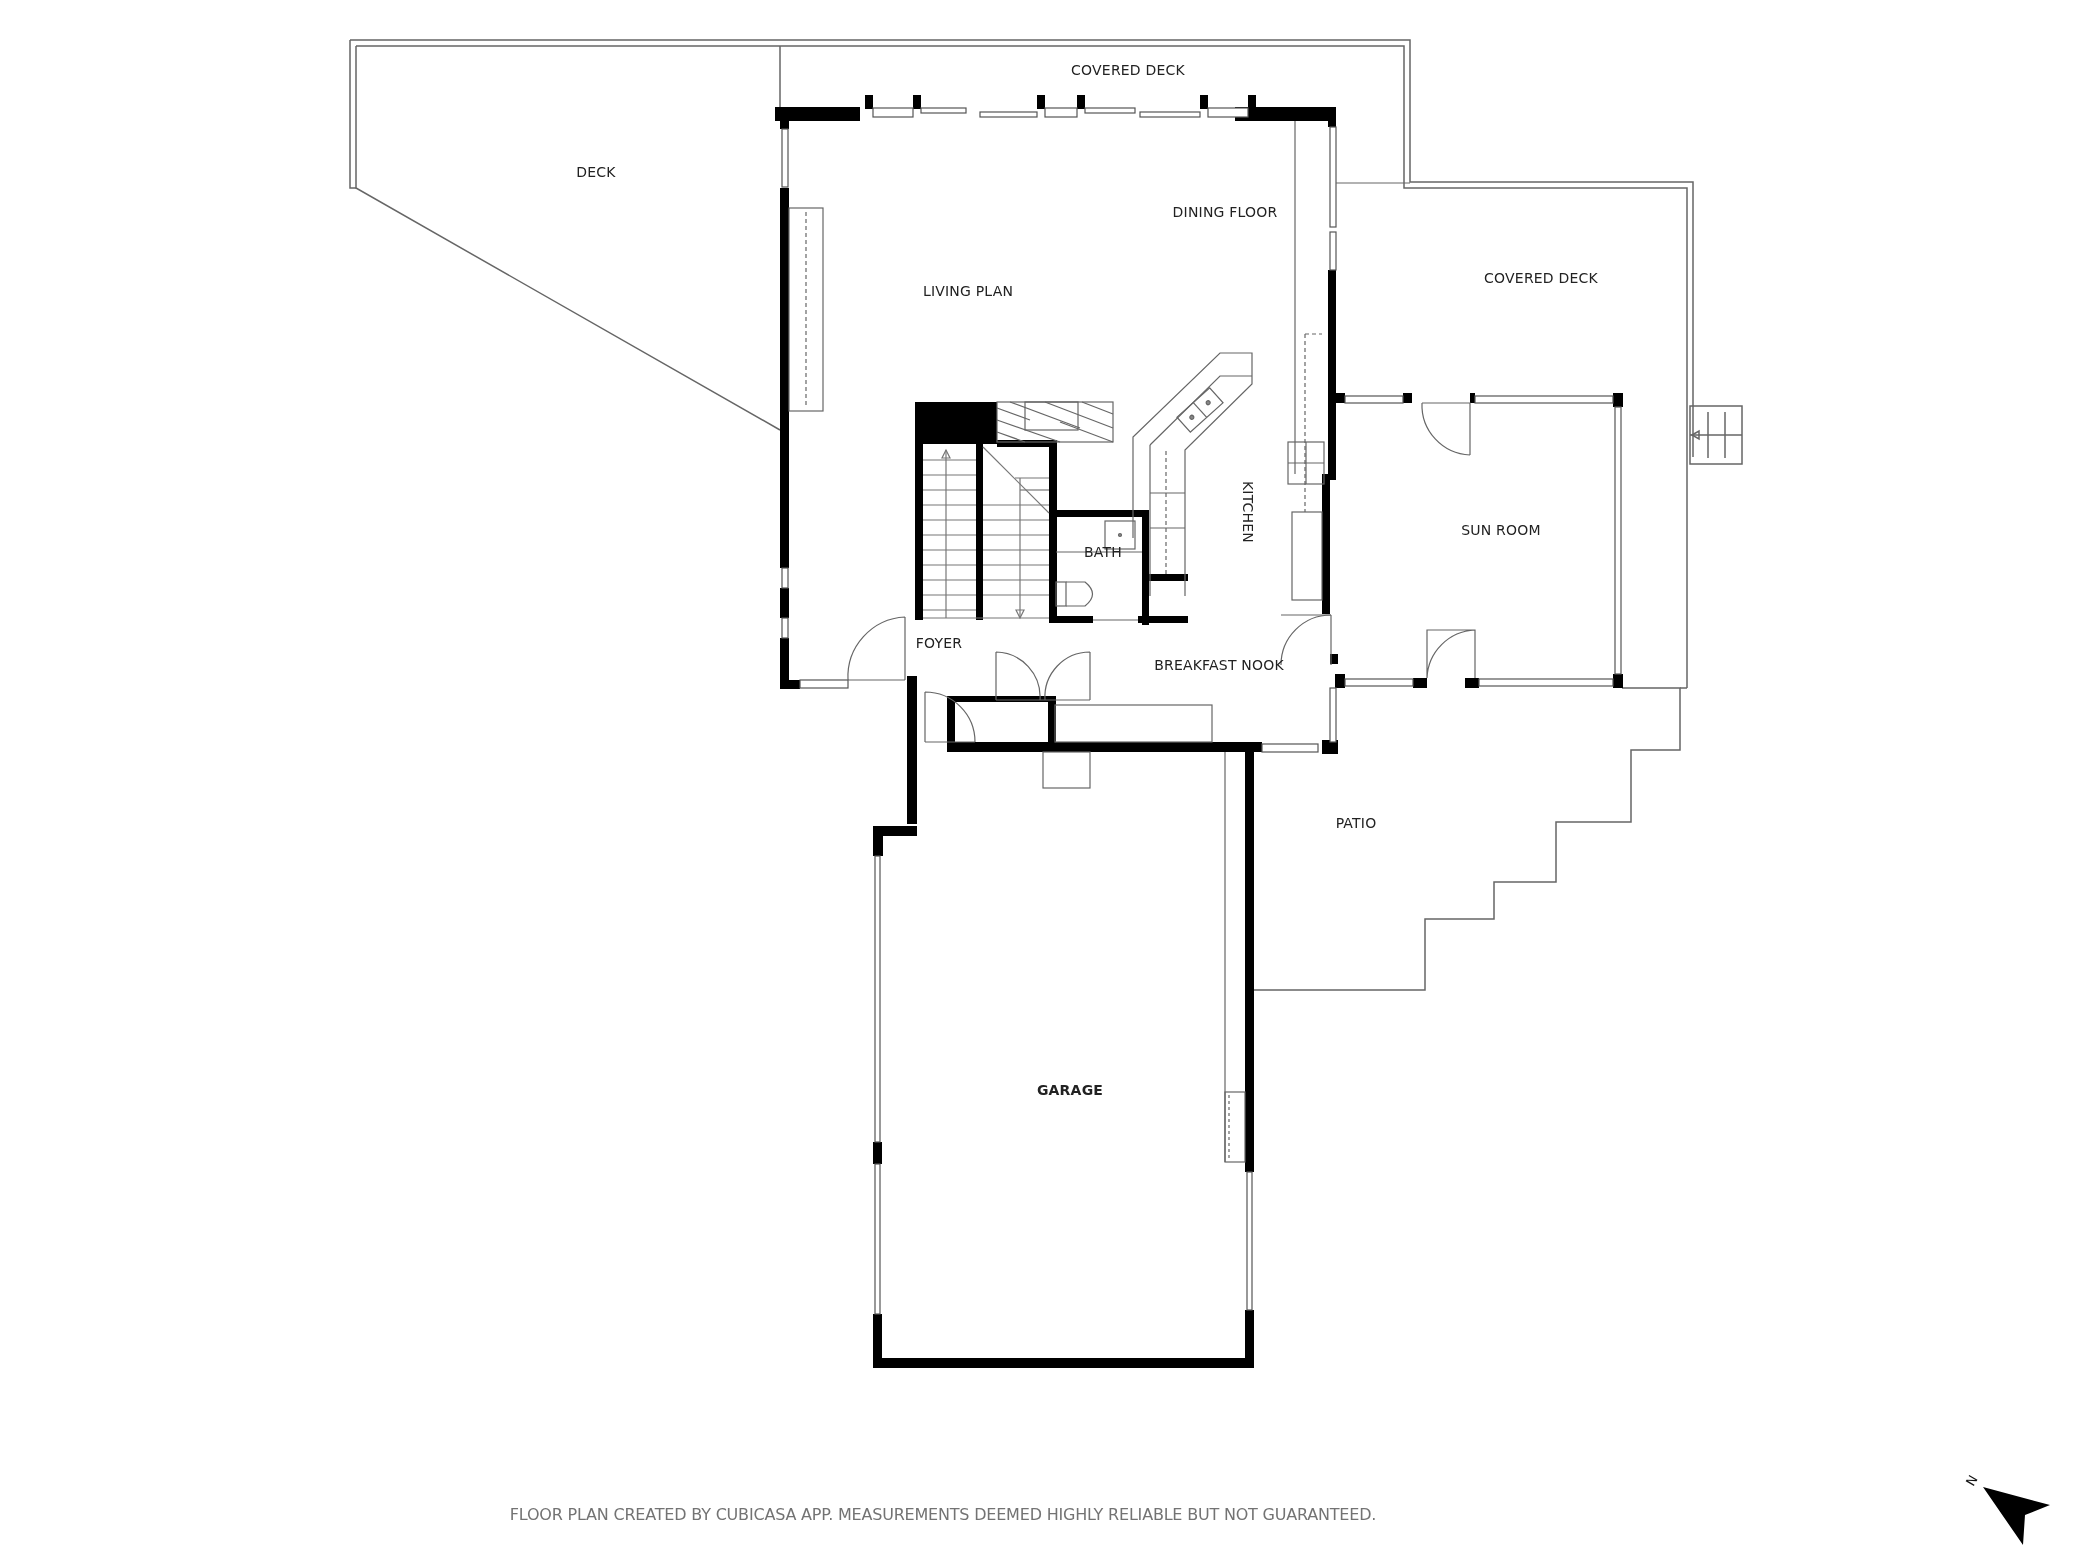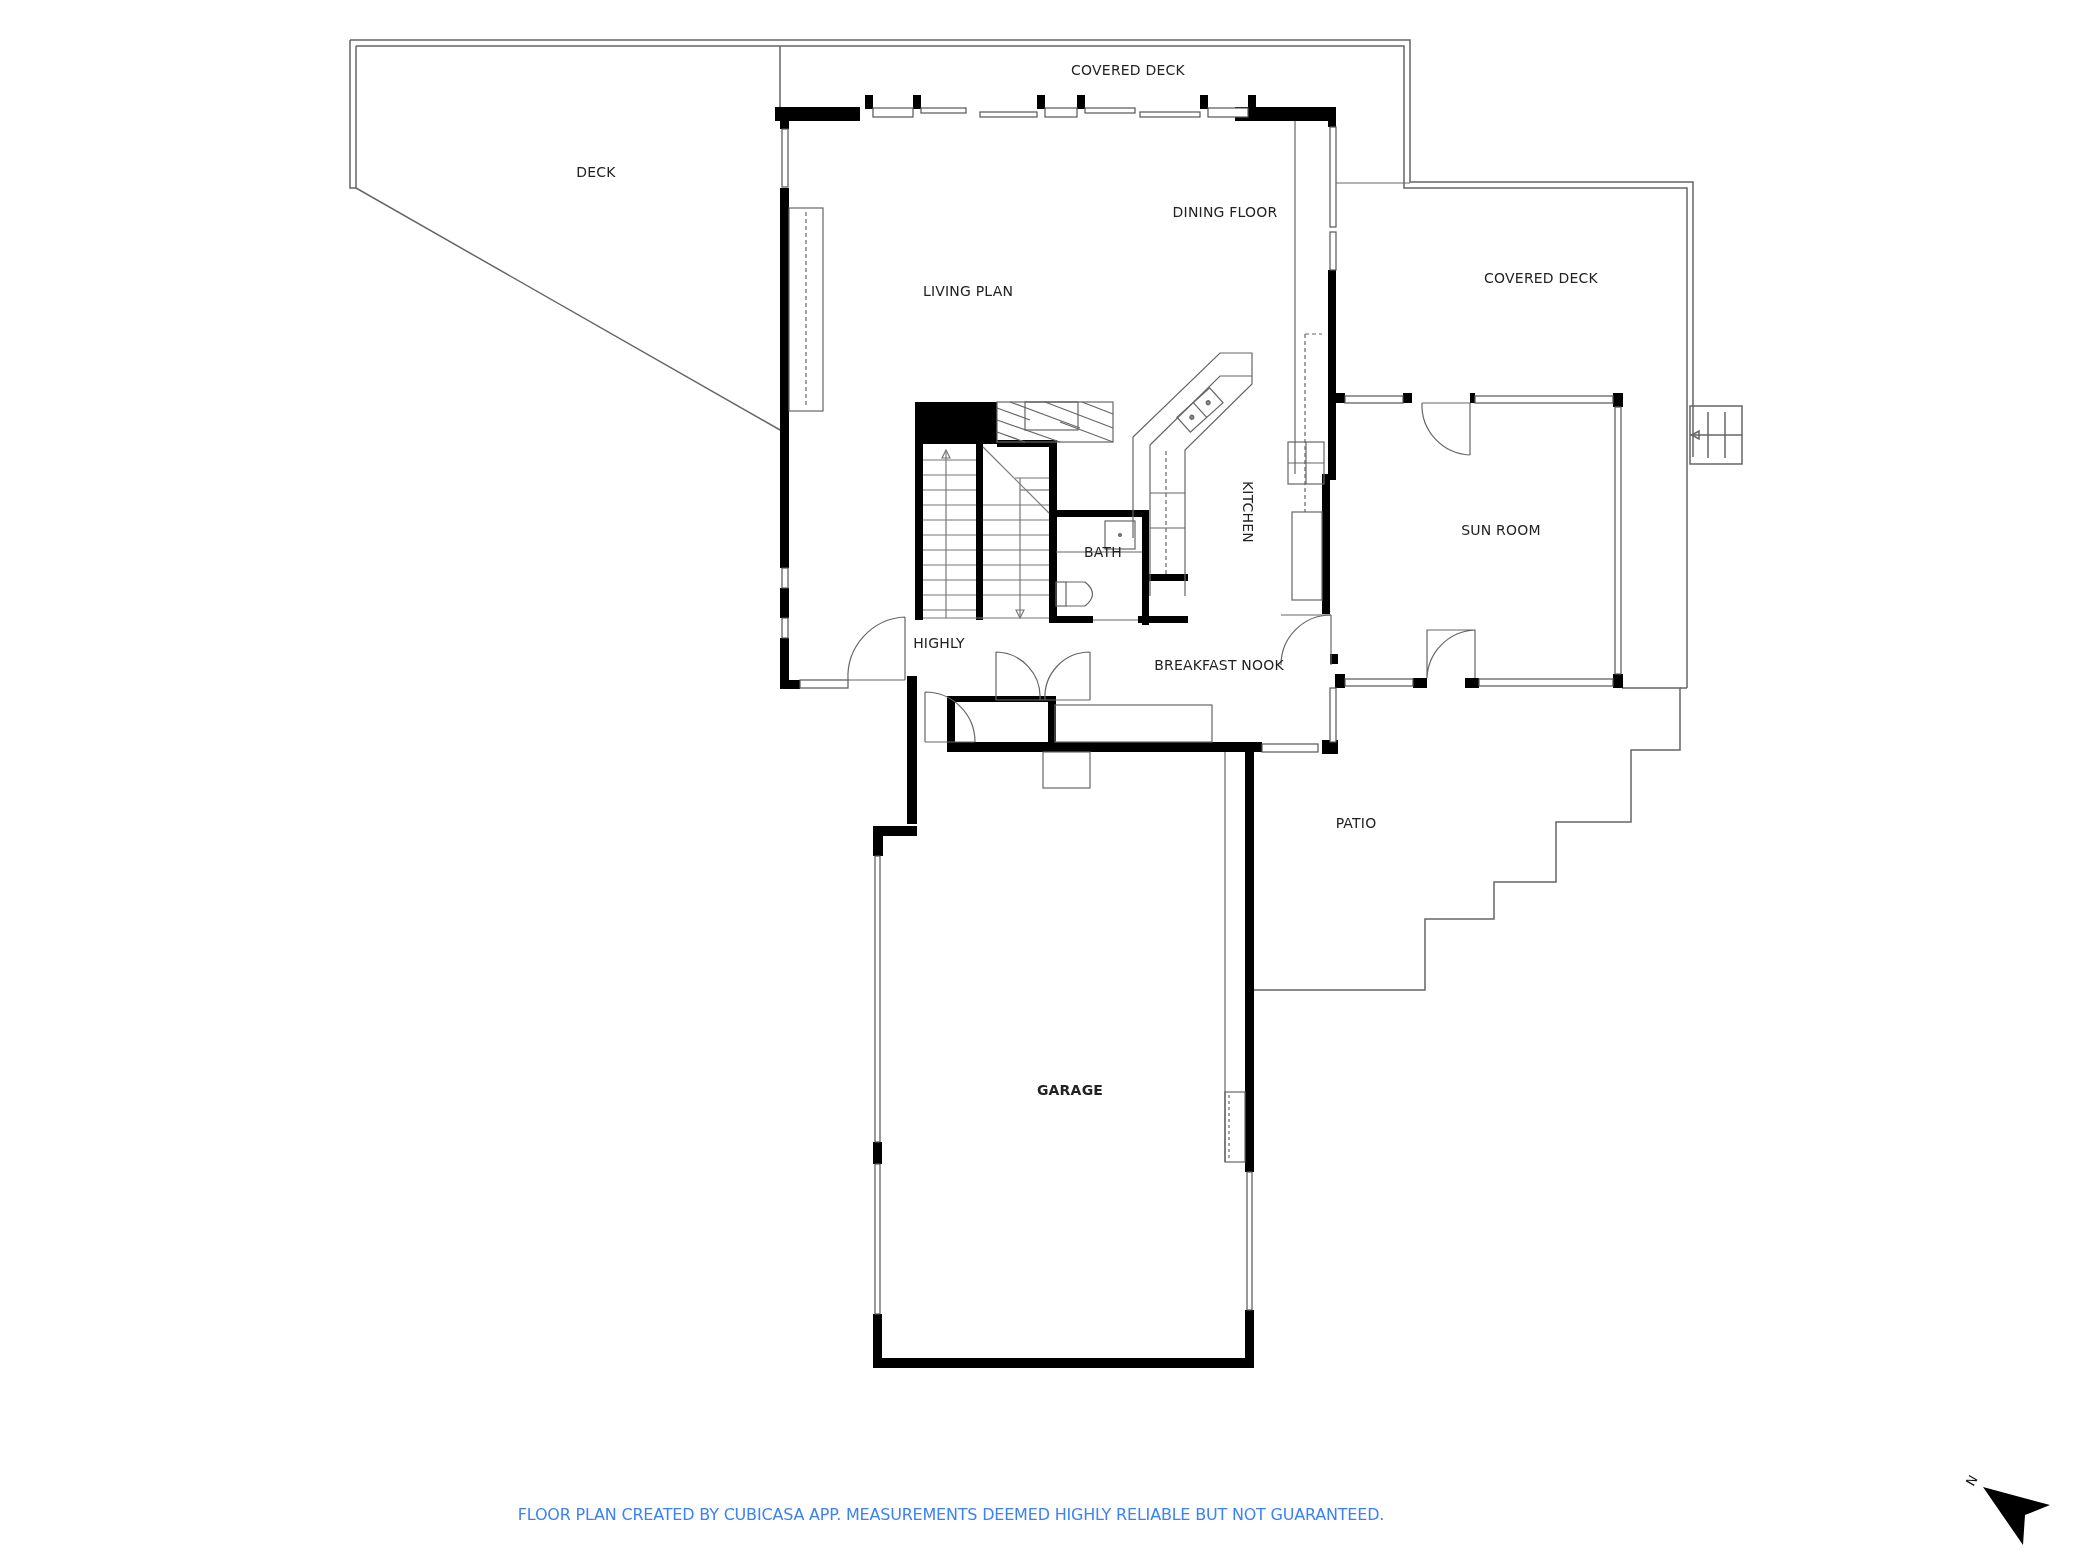--- a/index.html
+++ b/index.html
@@ -10,25 +10,25 @@
     font-family: "DejaVu Sans", sans-serif;
     font-size: 14px;
     color: #222222;
     letter-spacing: 0.2px;
     white-space: nowrap;
     transform: translate(-50%, -50%);
   }
   .room-label.vertical { transform: translate(-50%, -50%) rotate(90deg); }
   .footer-note {
     position: absolute;
-    left: 16px; width: 1870px; top: 1505px;
+    left: 8px; width: 1870px; top: 1505px;
     text-align: center;
     font-family: "DejaVu Sans", sans-serif;
     font-size: 16px;
-    color: #3b82f6;
+    color: #737373;
     letter-spacing: -0.2px;
   }
   .compass { position: absolute; left: 1955px; top: 1465px; width: 110px; height: 80px; }
   .compass-n {
     position: absolute; left: 12px; top: 8px;
     font-family: "DejaVu Sans", sans-serif; font-size: 13px; color: #111;
     transform: rotate(-60deg);
   }
 </style>
 </head>
@@ -264,21 +264,21 @@
 </svg>
 
 <div class="room-label" style="left:596px;top:172px;">DECK</div>
 <div class="room-label" style="left:1128px;top:70px;">COVERED DECK</div>
 <div class="room-label" style="left:1225px;top:212px;">DINING FLOOR</div>
 <div class="room-label" style="left:968px;top:291px;">LIVING PLAN</div>
 <div class="room-label" style="left:1541px;top:278px;">COVERED DECK</div>
 <div class="room-label vertical" style="left:1248px;top:512px;">KITCHEN</div>
 <div class="room-label" style="left:1501px;top:530px;">SUN ROOM</div>
 <div class="room-label" style="left:1103px;top:552px;">BATH</div>
-<div class="room-label" style="left:939px;top:643px;">HIGHLY</div>
+<div class="room-label" style="left:939px;top:643px;">FOYER</div>
 <div class="room-label" style="left:1219px;top:665px;text-align:right;">BREAKFAST NOOK</div>
 <div class="room-label" style="left:1356px;top:823px;">PATIO</div>
 <div class="room-label" style="left:1070px;top:1090px;font-weight:bold;">GARAGE</div>
 
 <div class="footer-note">FLOOR PLAN CREATED BY CUBICASA APP. MEASUREMENTS DEEMED HIGHLY RELIABLE BUT NOT GUARANTEED.</div>
 
 <div class="compass">
   <span class="compass-n">N</span>
   <svg width="110" height="80" viewBox="0 0 110 80">
     <path d="M28 22 L95 40 L70 50 L68 80 Z" fill="#000"></path>

